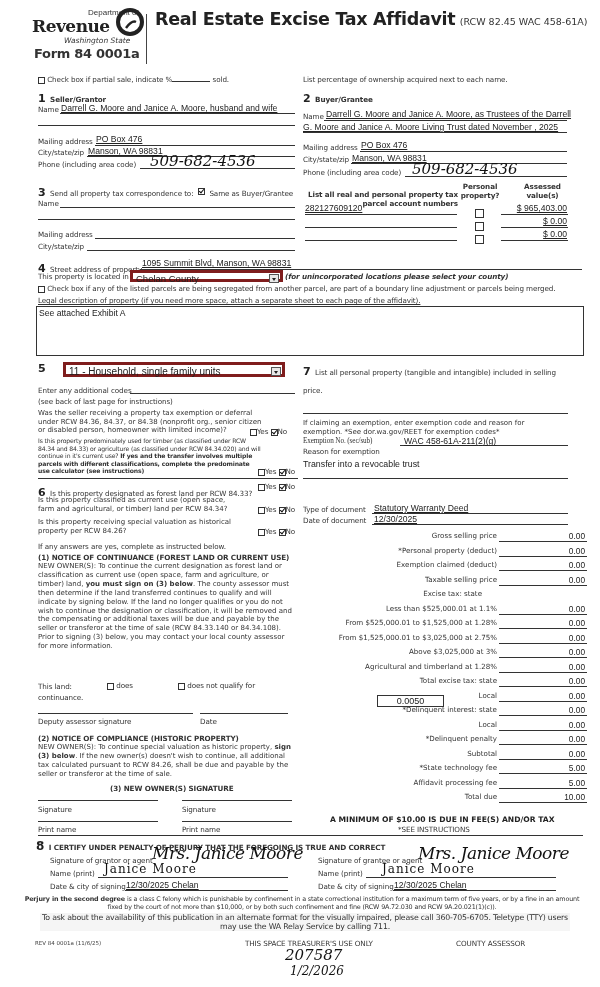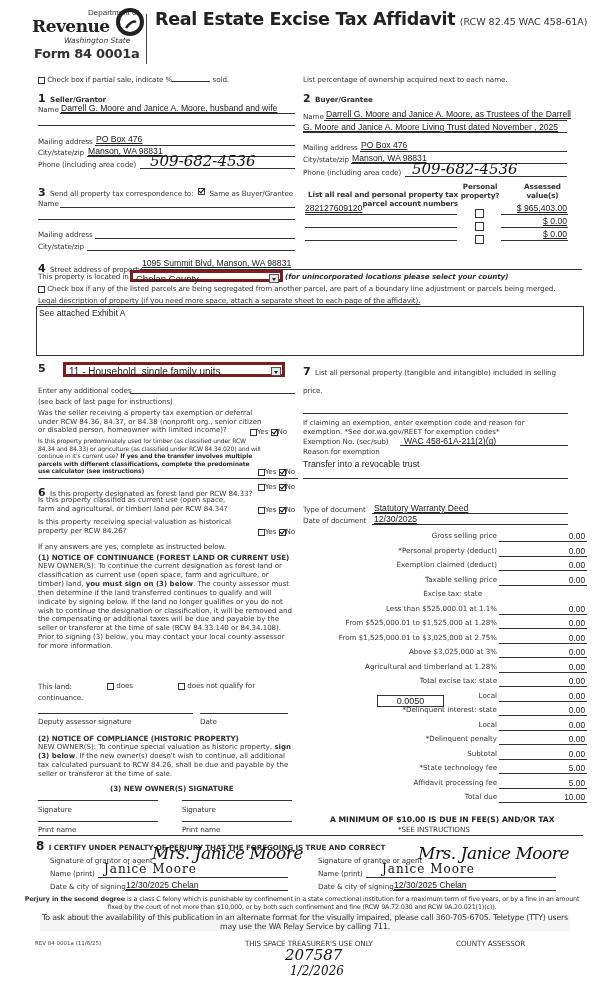--- a/index.html
+++ b/index.html
@@ -221,21 +221,21 @@
 <div class="line" style="left:182px;top:821px;width:110px;"></div>
 <div class="abs lbl" style="left:38px;top:825px;">Print name</div>
 <div class="abs lbl" style="left:182px;top:825px;">Print name</div>
 
 <div class="abs" style="left:303px;top:361px;width:270px;">
   <span class="secnum">7</span>
   <span class="lbl" style="white-space:normal;line-height:11px;">List all personal property (tangible and intangible) included in selling price.</span>
 </div>
 <div class="line" style="left:303px;top:413px;width:265px;border-bottom-width:1.5px;"></div>
 <div class="abs small" style="left:303px;top:419px;width:250px;">If claiming an exemption, enter exemption code and reason for exemption. *See dor.wa.gov/REET for exemption codes*</div>
-<div class="abs lbl" style="left:303px;top:437px;">Exemption No. (sec/sub)</div>
+<div class="abs lbl" style="left:303px;top:437px;font-family:Liberation Serif, serif;">Exemption No. (sec/sub)</div>
 <div class="line" style="left:400px;top:445px;width:168px;"></div>
 <div class="abs val" style="left:404px;top:436px;">WAC 458-61A-211(2)(g)</div>
 <div class="abs lbl" style="left:303px;top:447px;">Reason for exemption</div>
 <div class="abs" style="left:303px;top:459px;font-size:8.8px;color:#222;">Transfer into a revocable trust</div>
 <div class="line" style="left:303px;top:478px;width:265px;"></div>
 <div class="abs lbl" style="left:303px;top:505px;">Type of document</div>
 <div class="line" style="left:372px;top:513px;width:196px;"></div>
 <div class="abs val" style="left:374px;top:503px;">Statutory Warranty Deed</div>
 <div class="abs lbl" style="left:303px;top:516px;">Date of document</div>
 <div class="line" style="left:372px;top:524px;width:196px;"></div>

